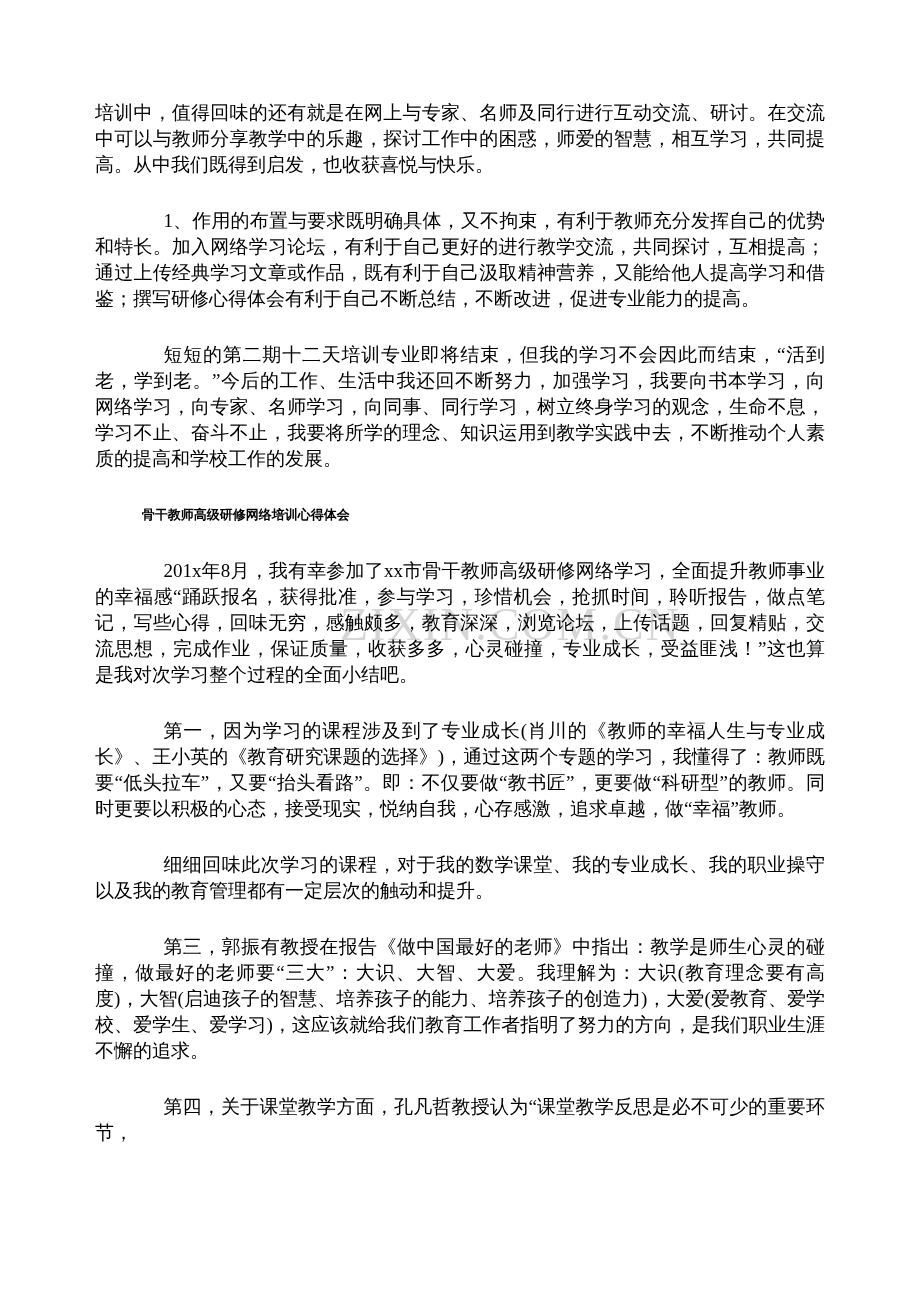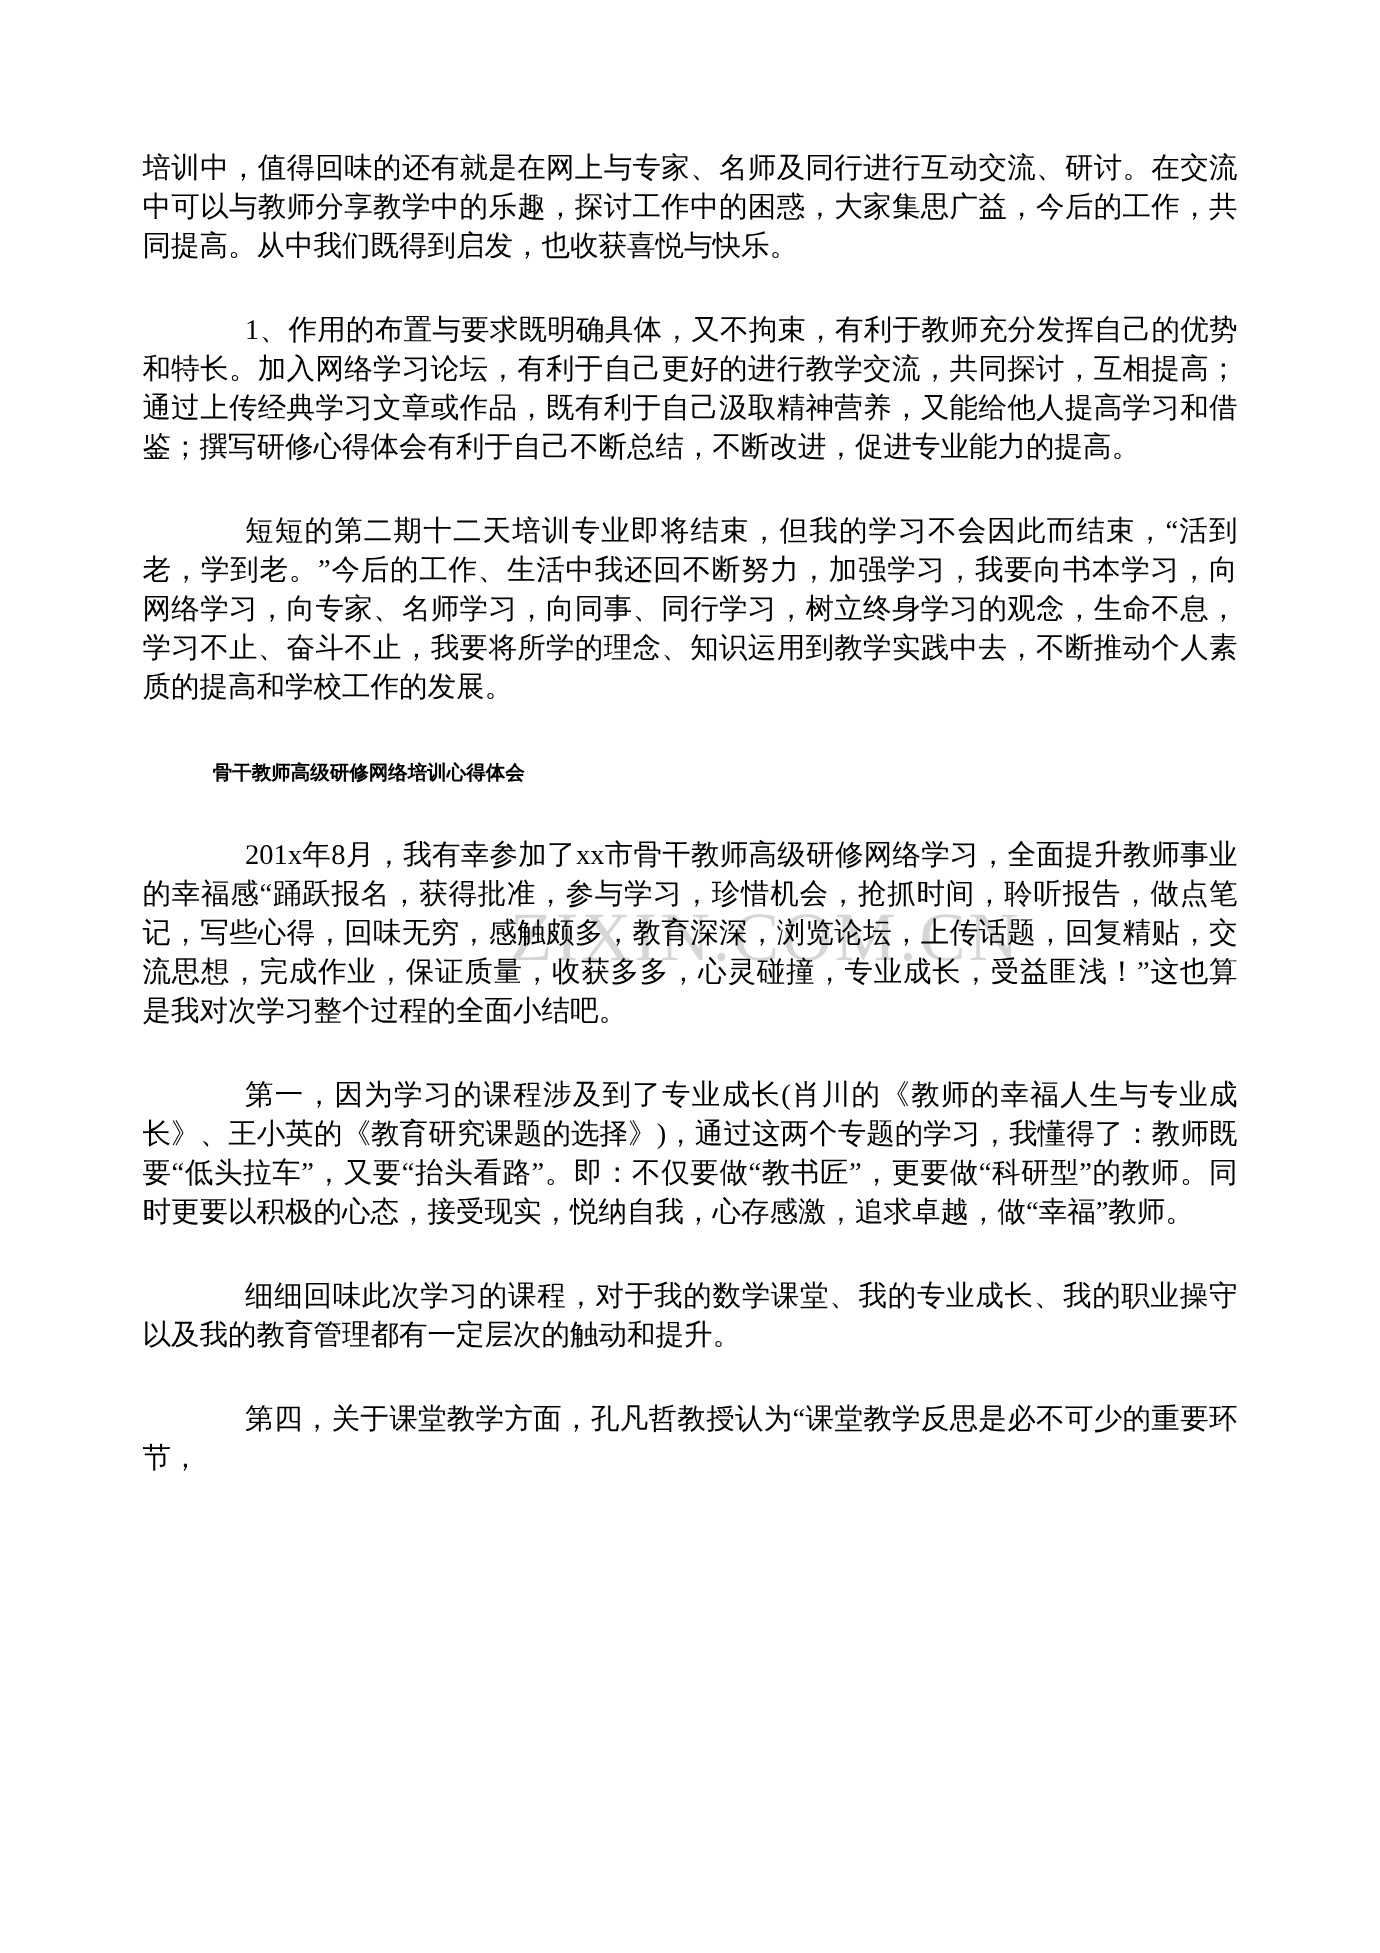--- a/index.html
+++ b/index.html
@@ -61,32 +61,33 @@
 </style>
 </head>
 <body>
 
 <div class="page">
 
   <div class="watermark">ZIXIN.COM.CN</div>
 
   <div class="content">
 
-    <p class="para no-indent">培训中，值得回味的还有就是在网上与专家、名师及同行进行互动交流、研讨。在交流中可以与教师分享教学中的乐趣，探讨工作中的困惑，大家集思广益，今后的工作，共同提高。从中我们既得到启发，也收获喜悦与快乐。</p>
+    <p class="para no-indent">培训中，值得回味的还有就是在网上与专家、名师及同行进行互动交流、研讨。在交流中可以与教师分享教学中的乐趣，探讨工作中的困惑，师爱的智慧，相互学习，共同提高。从中我们既得到启发，也收获喜悦与快乐。</p>
 
     <p class="para">1、作用的布置与要求既明确具体，又不拘束，有利于教师充分发挥自己的优势和特长。加入网络学习论坛，有利于自己更好的进行教学交流，共同探讨，互相提高；通过上传经典学习文章或作品，既有利于自己汲取精神营养，又能给他人提高学习和借鉴；撰写研修心得体会有利于自己不断总结，不断改进，促进专业能力的提高。</p>
 
     <p class="para">短短的第二期十二天培训专业即将结束，但我的学习不会因此而结束，“活到老，学到老。”今后的工作、生活中我还回不断努力，加强学习，我要向书本学习，向网络学习，向专家、名师学习，向同事、同行学习，树立终身学习的观念，生命不息，学习不止、奋斗不止，我要将所学的理念、知识运用到教学实践中去，不断推动个人素质的提高和学校工作的发展。</p>
 
     <p class="heading">骨干教师高级研修网络培训心得体会</p>
 
     <p class="para">201x年8月，我有幸参加了xx市骨干教师高级研修网络学习，全面提升教师事业的幸福感“踊跃报名，获得批准，参与学习，珍惜机会，抢抓时间，聆听报告，做点笔记，写些心得，回味无穷，感触颇多，教育深深，浏览论坛，上传话题，回复精贴，交流思想，完成作业，保证质量，收获多多，心灵碰撞，专业成长，受益匪浅！”这也算是我对次学习整个过程的全面小结吧。</p>
 
     <p class="para">第一，因为学习的课程涉及到了专业成长(肖川的《教师的幸福人生与专业成长》、王小英的《教育研究课题的选择》)，通过这两个专题的学习，我懂得了：教师既要“低头拉车”，又要“抬头看路”。即：不仅要做“教书匠”，更要做“科研型”的教师。同时更要以积极的心态，接受现实，悦纳自我，心存感激，追求卓越，做“幸福”教师。</p>
 
     <p class="para">细细回味此次学习的课程，对于我的数学课堂、我的专业成长、我的职业操守以及我的教育管理都有一定层次的触动和提升。</p>
 
 
+    <p class="para">第三，郭振有教授在报告《做中国最好的老师》中指出：教学是师生心灵的碰撞，做最好的老师要“三大”：大识、大智、大爱。我理解为：大识(教育理念要有高度)，大智(启迪孩子的智慧、培养孩子的能力、培养孩子的创造力)，大爱(爱教育、爱学校、爱学生、爱学习)，这应该就给我们教育工作者指明了努力的方向，是我们职业生涯不懈的追求。</p>
 
     <p class="para">第四，关于课堂教学方面，孔凡哲教授认为“课堂教学反思是必不可少的重要环节，</p>
 
   </div>
 </div>
 
 </body></html>

